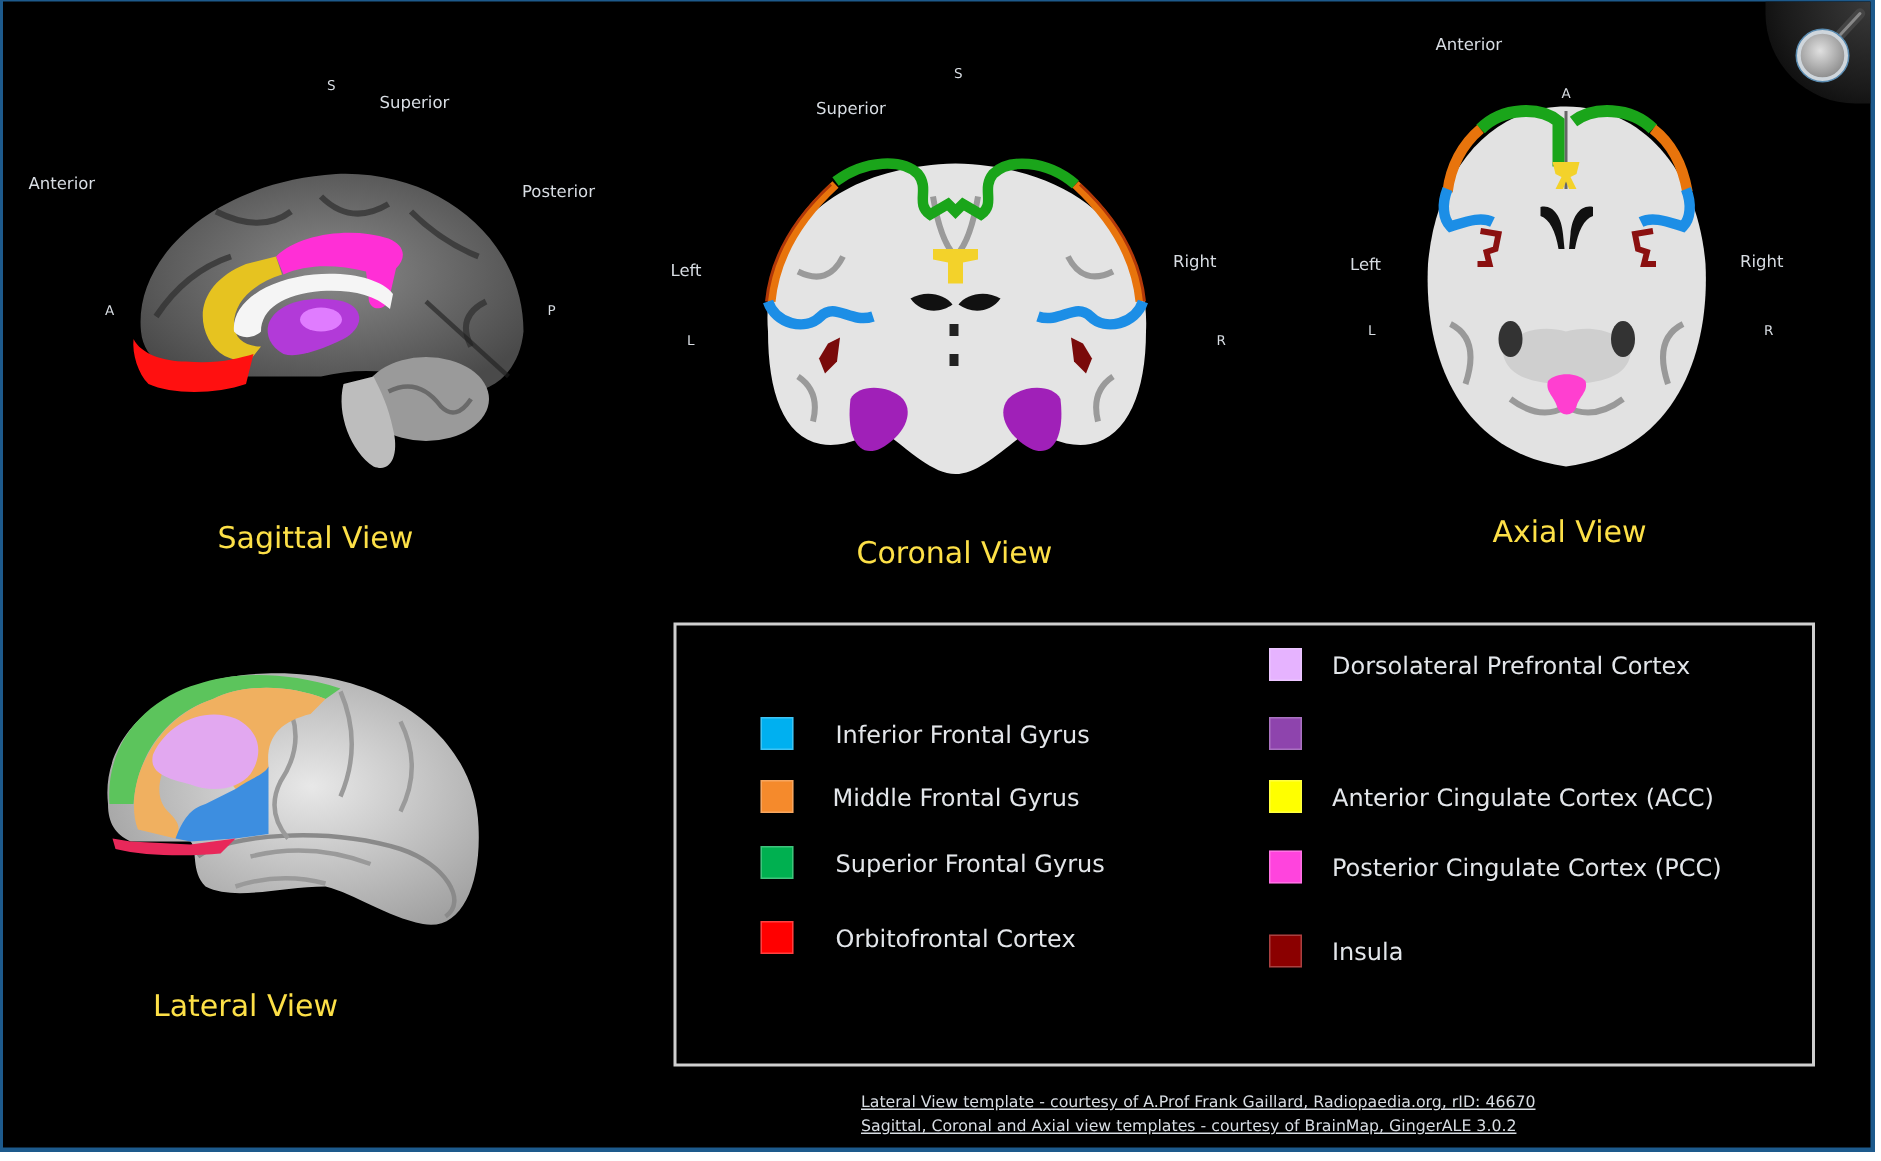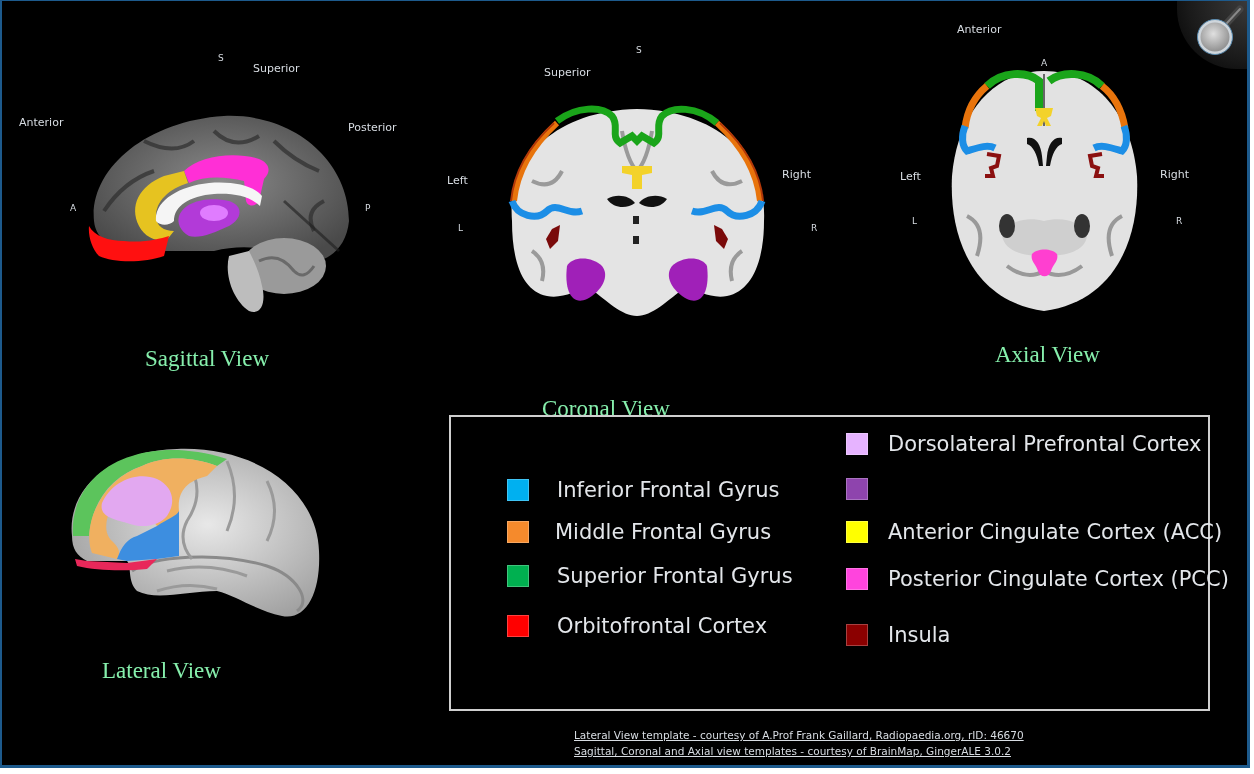--- a/index.html
+++ b/index.html
@@ -3,27 +3,27 @@
 <meta charset="utf-8">
 <style>
   html, body { margin: 0; padding: 0; background: #ffffff; }
   body { width: 1254px; height: 774px; position: relative; overflow: hidden;
          font-family: "DejaVu Sans", "Liberation Sans", sans-serif; }
   .frame { position: absolute; left: 0; top: 0; width: 1250px; height: 768px;
            background: #000; border-right: 3px solid #1d5a8c; border-bottom: 3px solid #1d5a8c;
            border-left: 2px solid #1d5a8c; border-top: 1px solid #1d5a8c; box-sizing: border-box; overflow: hidden; }
   .lbl { position: absolute; color: #d8dde3; font-size: 11px; white-space: nowrap; text-align: right; }
   .lbl.small { font-size: 9px; }
-  .caption { position: absolute; color: #86efac; font-size: 23px; white-space: nowrap; font-family: Liberation Serif, serif; }
+  .caption { position: absolute; color: #fde047; font-size: 20px; white-space: nowrap; }
   .brain-svg { position: absolute; }
   .legend { position: absolute; left: 447px; top: 414px; width: 761px; height: 296px;
             border: 2px solid #cfcfcf; box-sizing: border-box; }
   .leg-item { position: absolute; display: flex; align-items: center; }
   .swatch { width: 22px; height: 22px; box-sizing: border-box; border: 1px solid rgba(255,255,255,0.25); }
-  .leg-text { color: #e3e6ea; font-size: 21px; margin-left: 28px; white-space: nowrap; }
+  .leg-text { color: #e3e6ea; font-size: 16px; margin-left: 28px; white-space: nowrap; }
   .credits { position: absolute; left: 572px; top: 726px; color: #d8dde3; font-size: 10.5px; line-height: 16px; text-decoration: underline; }
   .magnifier { position: absolute; right: 0; top: 0; width: 70px; height: 68px;
                background: radial-gradient(circle at 100% 0%, #3a3a3a 0%, #1a1a1a 60%, #000 100%);
                border-bottom-left-radius: 60px; cursor: pointer; }
 </style>
 </head>
 <body>
 
 <div class="frame">
 
@@ -90,21 +90,21 @@
     <rect x="131" y="115" width="6" height="8" fill="#222"></rect>
     <rect x="131" y="135" width="6" height="8" fill="#222"></rect>
 
     <path d="M50 128 L 58 124 L 56 140 L 48 148 L 44 138 Z" fill="#7a0a0a"></path>
     <path d="M220 128 L 212 124 L 214 140 L 222 148 L 226 138 Z" fill="#7a0a0a"></path>
 
     <path d="M65 165 C 70 155, 90 155, 100 165 C 108 175, 100 190, 85 198 C 70 205, 62 190, 65 165 Z" fill="#a020b8"></path>
     <path d="M205 165 C 200 155, 180 155, 170 165 C 162 175, 170 190, 185 198 C 200 205, 208 190, 205 165 Z" fill="#a020b8"></path>
   </svg>
 
-  <div class="caption" style="left:540px;top:355px;margin-top:40px;">Coronal View</div>
+  <div class="caption" style="left:569px;top:355px;">Coronal View</div>
 
   <div class="lbl" style="left:955px;top:22px;">Anterior</div>
   <div class="lbl small" style="left:1039px;top:57px;">A</div>
   <div class="lbl" style="left:898px;top:169px;">Left</div>
   <div class="lbl" style="left:1158px;top:167px;">Right</div>
   <div class="lbl small" style="left:910px;top:215px;">L</div>
   <div class="lbl small" style="left:1174px;top:215px;">R</div>
 
   <svg class="brain-svg" style="left:945px;top:65px;" width="195" height="250" viewBox="0 0 195 250">
     <path d="M97 5 C 150 5, 185 50, 190 110 C 193 170, 170 235, 97 245 C 25 235, 2 170, 5 110 C 10 50, 45 5, 97 5 Z" fill="#e2e2e2"></path>

